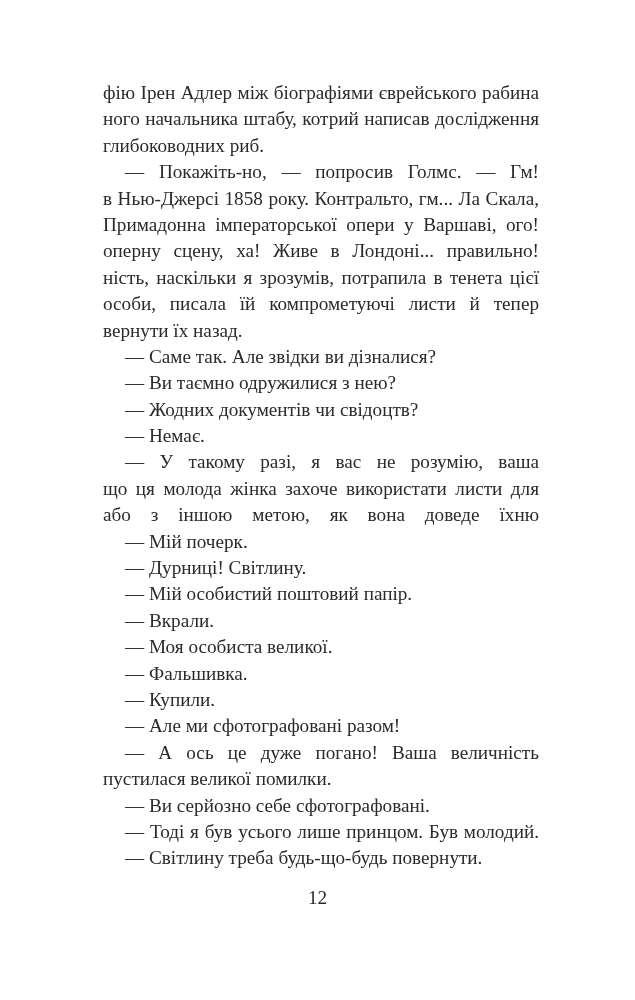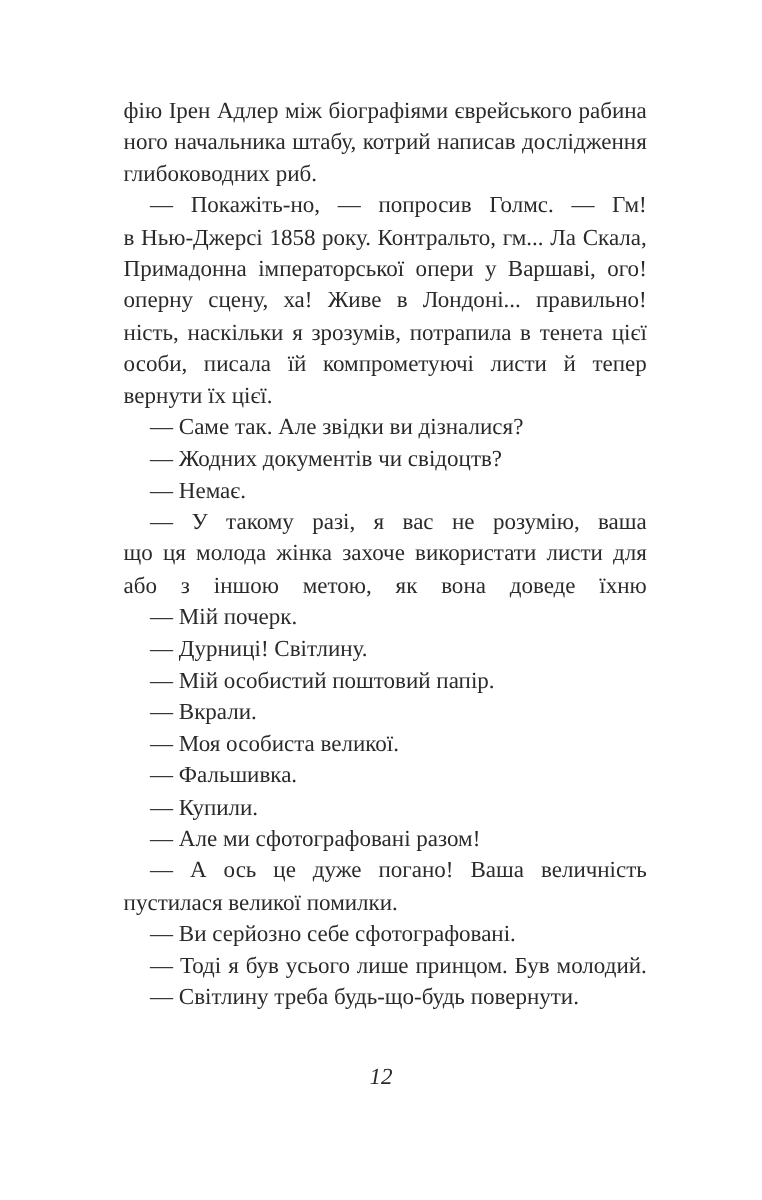--- a/index.html
+++ b/index.html
@@ -37,40 +37,40 @@
     .line.indent {
       padding-left: 22px;
     }
     .page-number {
       position: absolute;
       left: 0;
       width: 635px;
       top: 887px;
       text-align: center;
       font-family: "Liberation Serif", "DejaVu Serif", serif;
-      font-style: italic;
       font-size: 19.2px;
       color: #2a2a2a;
     }
   </style>
 </head>
 <body>
 
 <div class="page" id="page-text">
     <span class="line justify">фію Ірен Адлер між біографіями єврейського рабина й од-</span>
     <span class="line justify">ного начальника штабу, котрий написав дослідження про</span>
     <span class="line">глибоководних риб.</span>
     <span class="line indent justify">— Покажіть-но, — попросив Голмс. — Гм! Народилася</span>
     <span class="line justify">в Нью-Джерсі 1858 року. Контральто, гм... Ла Скала, так-так!..</span>
     <span class="line justify">Примадонна імператорської опери у Варшаві, ого! Покинула</span>
     <span class="line justify">оперну сцену, ха! Живе в Лондоні... правильно! Ваша велич-</span>
     <span class="line justify">ність, наскільки я зрозумів, потрапила в тенета цієї молодої</span>
     <span class="line justify">особи, писала їй компрометуючі листи й тепер хотіла б по-</span>
-    <span class="line">вернути їх цієї.</span>
+    <span class="line">вернути їх назад.</span>
     <span class="line indent">— Саме так. Але звідки ви дізналися?</span>
+    <span class="line indent">— Ви таємно одружилися з нею?</span>
     <span class="line indent">— Жодних документів чи свідоцтв?</span>
     <span class="line indent">— Немає.</span>
     <span class="line indent justify">— У такому разі, я вас не розумію, ваша величносте. Як-</span>
     <span class="line justify">що ця молода жінка захоче використати листи для шантажу</span>
     <span class="line justify">або з іншою метою, як вона доведе їхню автентичність?</span>
     <span class="line indent">— Мій почерк.</span>
     <span class="line indent">— Дурниці! Світлину.</span>
     <span class="line indent">— Мій особистий поштовий папір.</span>
     <span class="line indent">— Вкрали.</span>
     <span class="line indent">— Моя особиста великої.</span>

